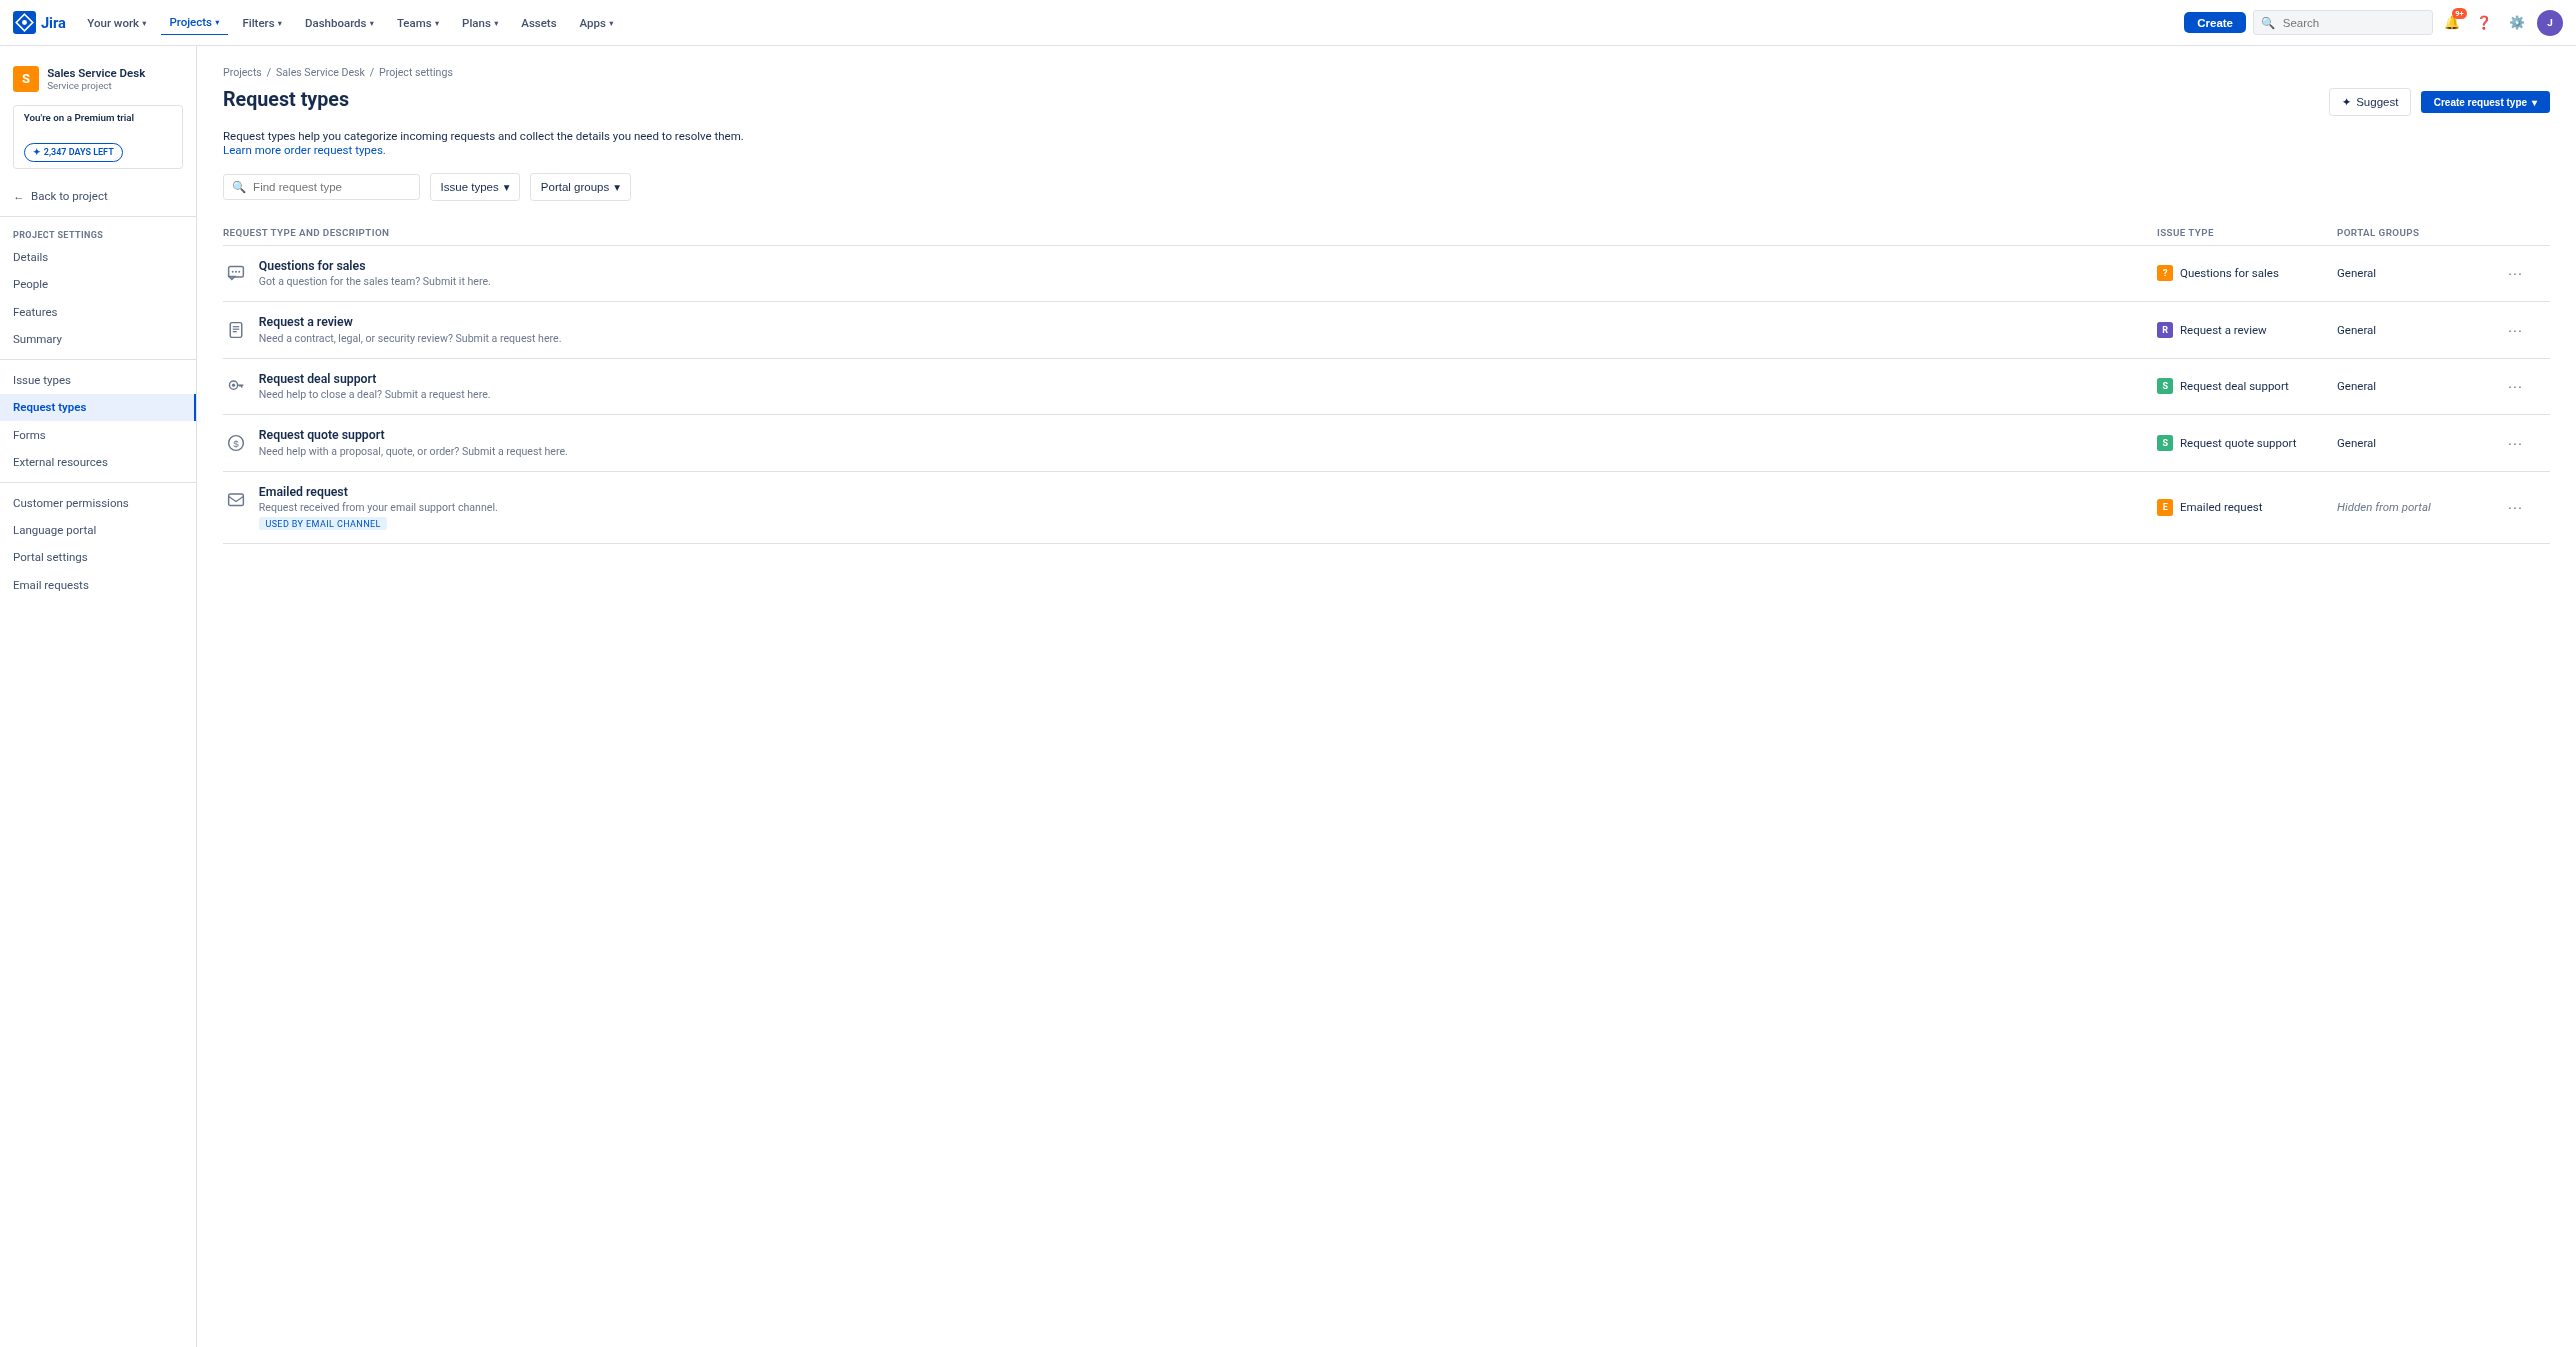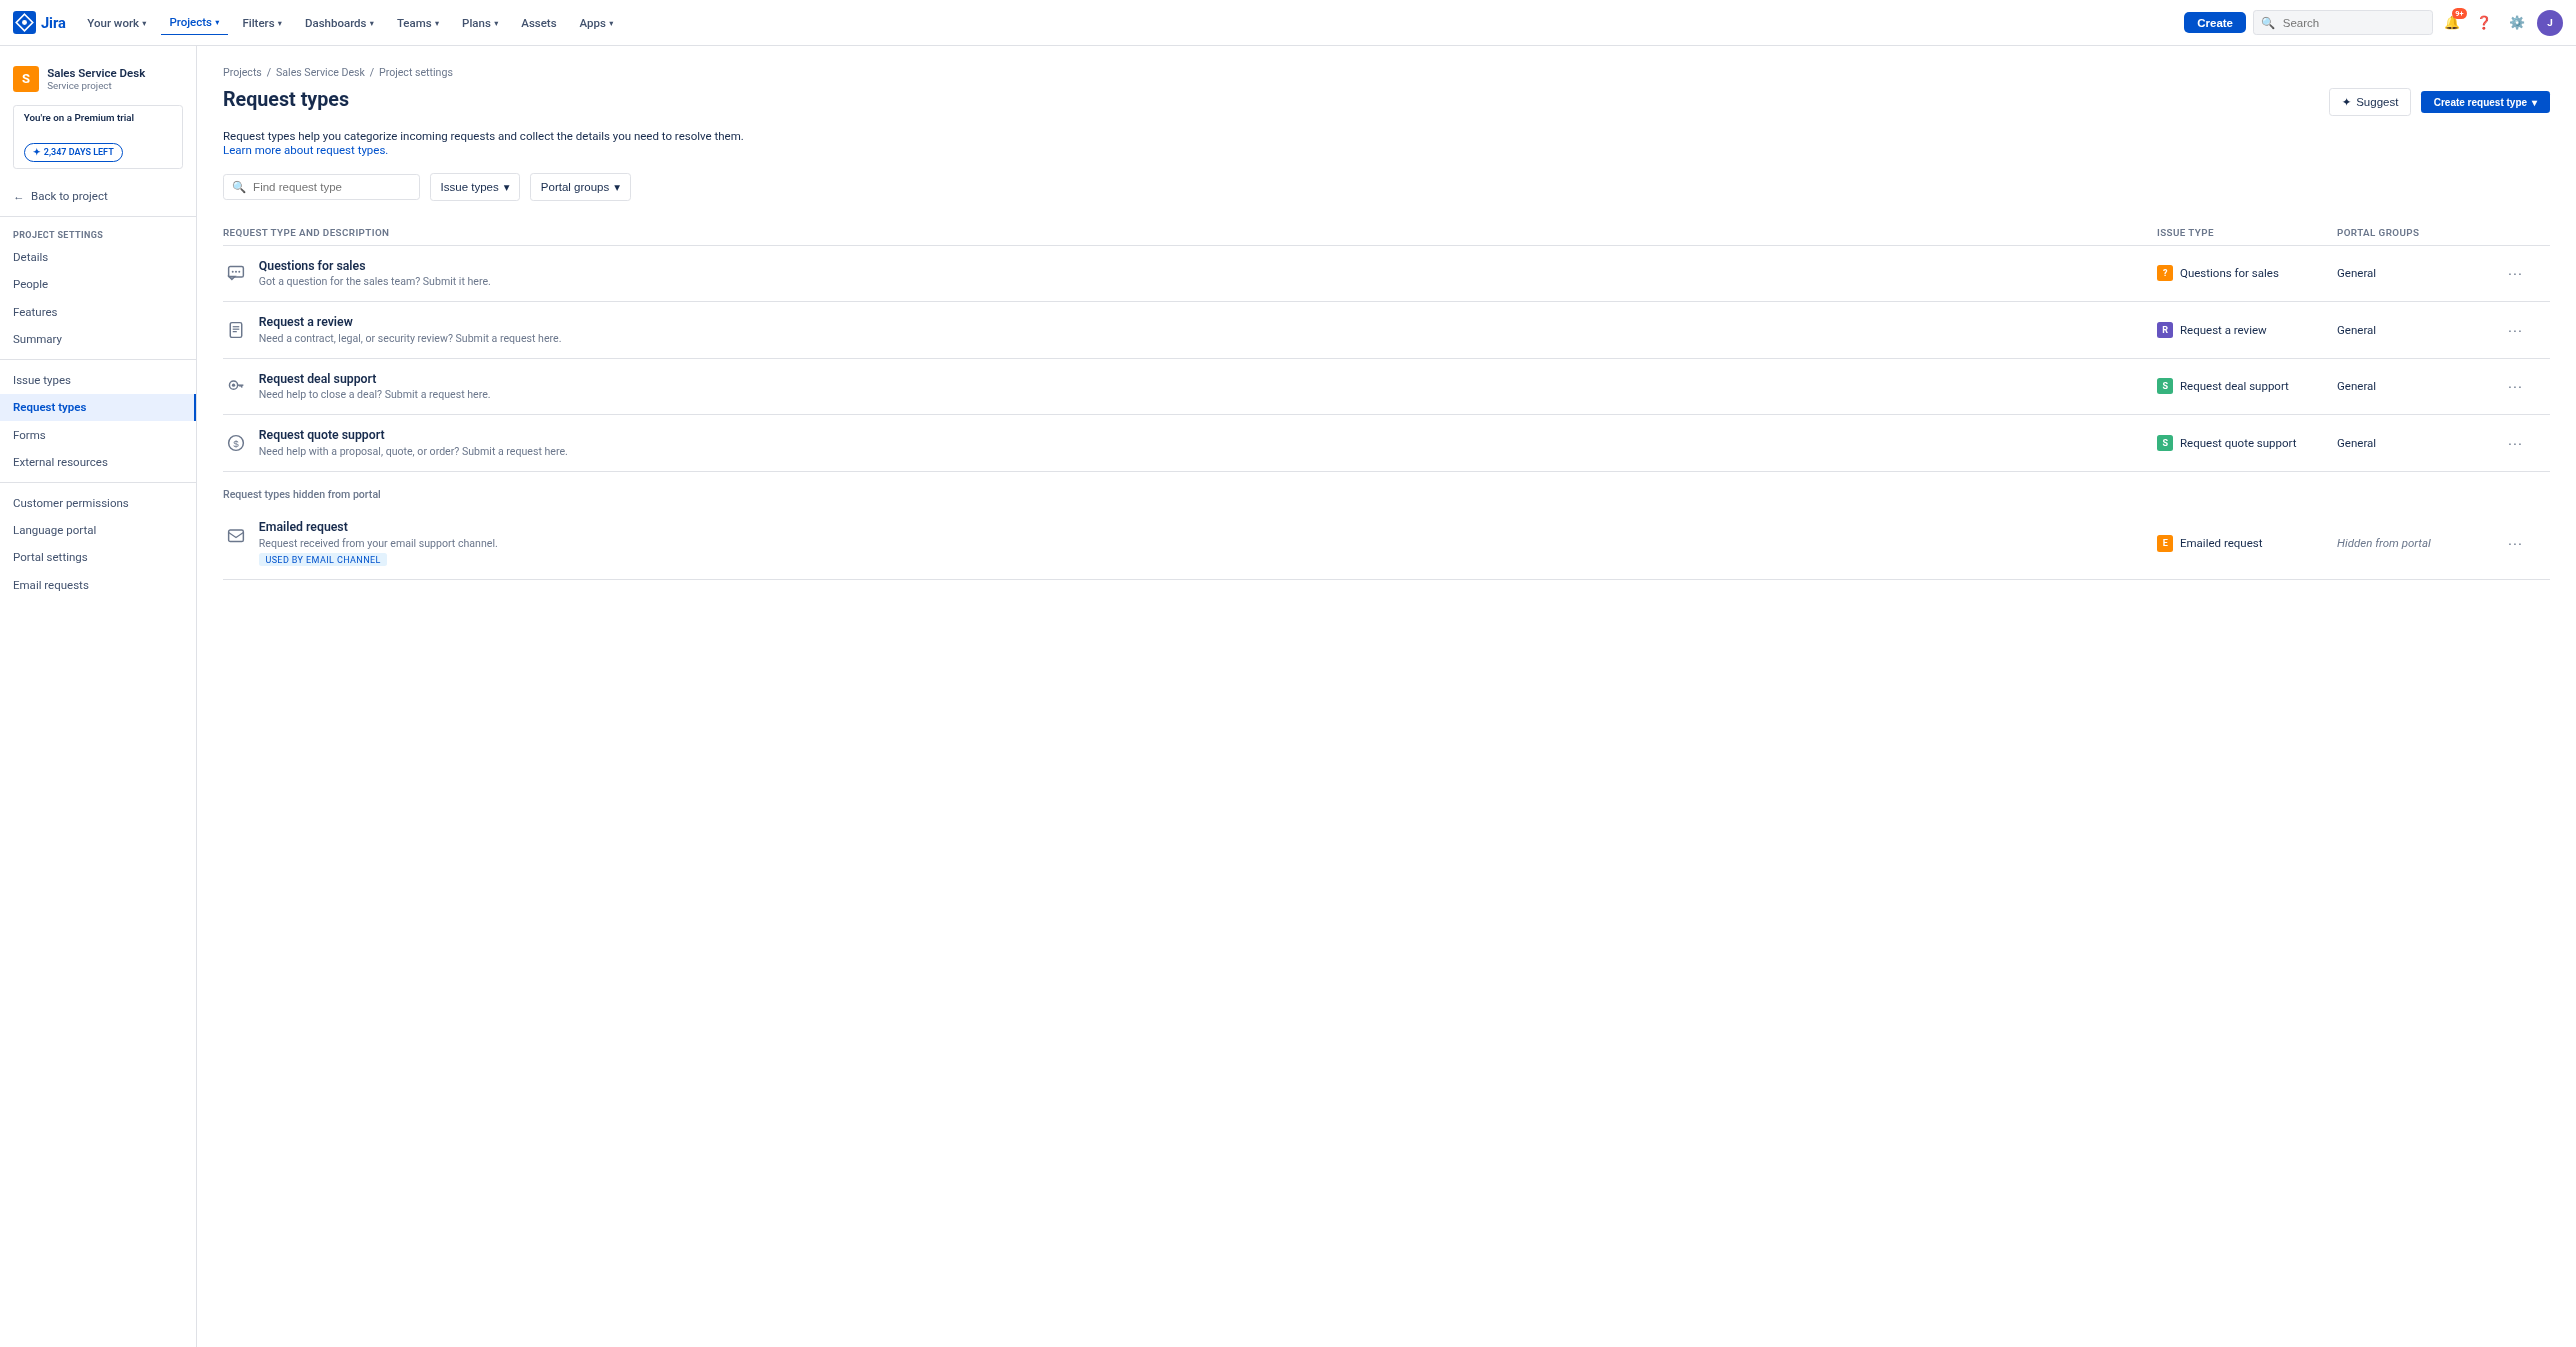--- a/index.html
+++ b/index.html
@@ -370,21 +370,21 @@
         </button>
         <button class="create-btn">
           <span>Create request type</span>
           <span>▾</span>
         </button>
       </div>
     </div>
 
     <p class="page-description">
       <span>Request types help you categorize incoming requests and collect the details you need to resolve them.</span><br>
-      <a>Learn more about request types.</a>
+      <a>Learn more order request types.</a>
     </p>
 
     <div class="filters-bar">
       <div class="search-input-wrap">
         <span style="color:#6b778c">🔍</span>
         <input type="text" placeholder="Find request type" style="">
       </div>
       <button class="filter-btn">
         <span>Issue types</span>
         <span>▾</span>
@@ -495,21 +495,20 @@
       <div class="issue-type-cell">
         <span class="issue-badge badge-green">S</span>
         <span>Request quote support</span>
       </div>
       <div class="portal-group-cell">General</div>
       <div>
         <button class="more-btn">···</button>
       </div>
     </div>
 
-    <div class="section-subtitle">Request types hidden from portal</div>
 
     <div class="table-row">
       <div class="rt-info">
         <div class="rt-icon">
           <svg width="18" height="18" viewBox="0 0 22 22" fill="none">
             <rect x="2" y="5" width="18" height="14" rx="2" stroke="#6b778c" stroke-width="1.8" fill="none"></rect>
             <path d="M2 8 L11 14 L20 8" stroke="#6b778c" stroke-width="1.5" fill="none"></path>
           </svg>
         </div>
         <div>

